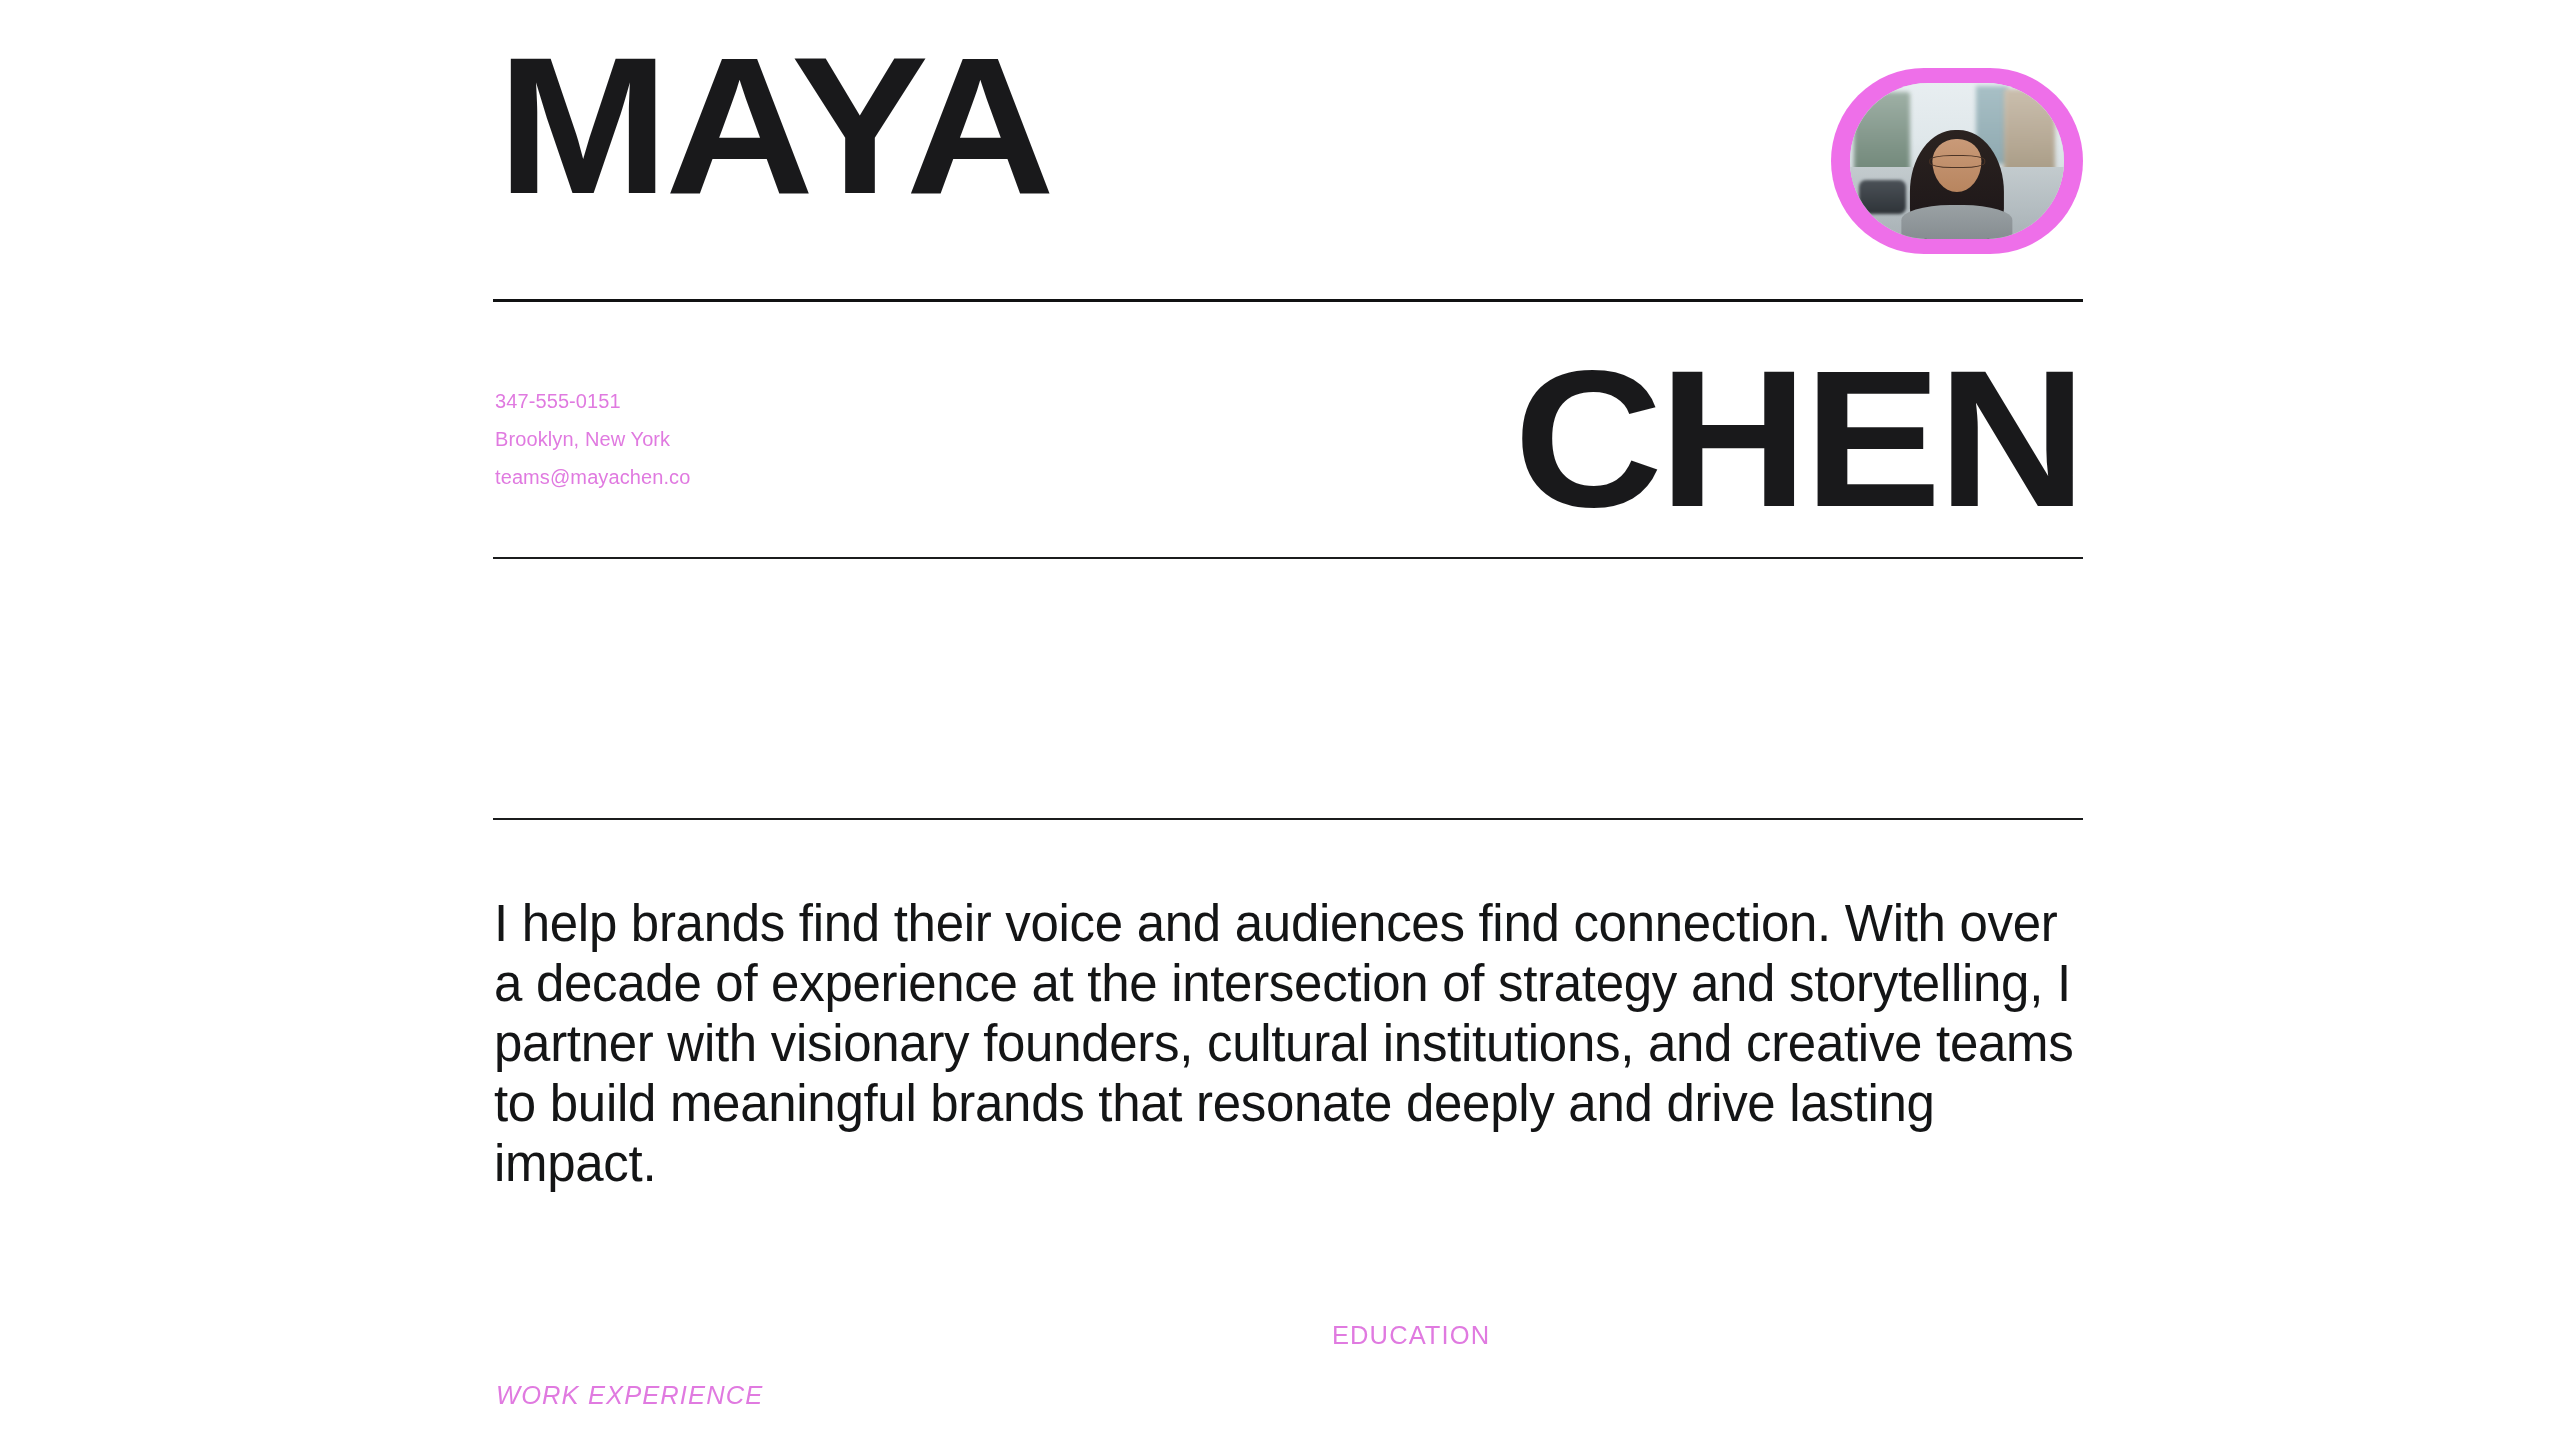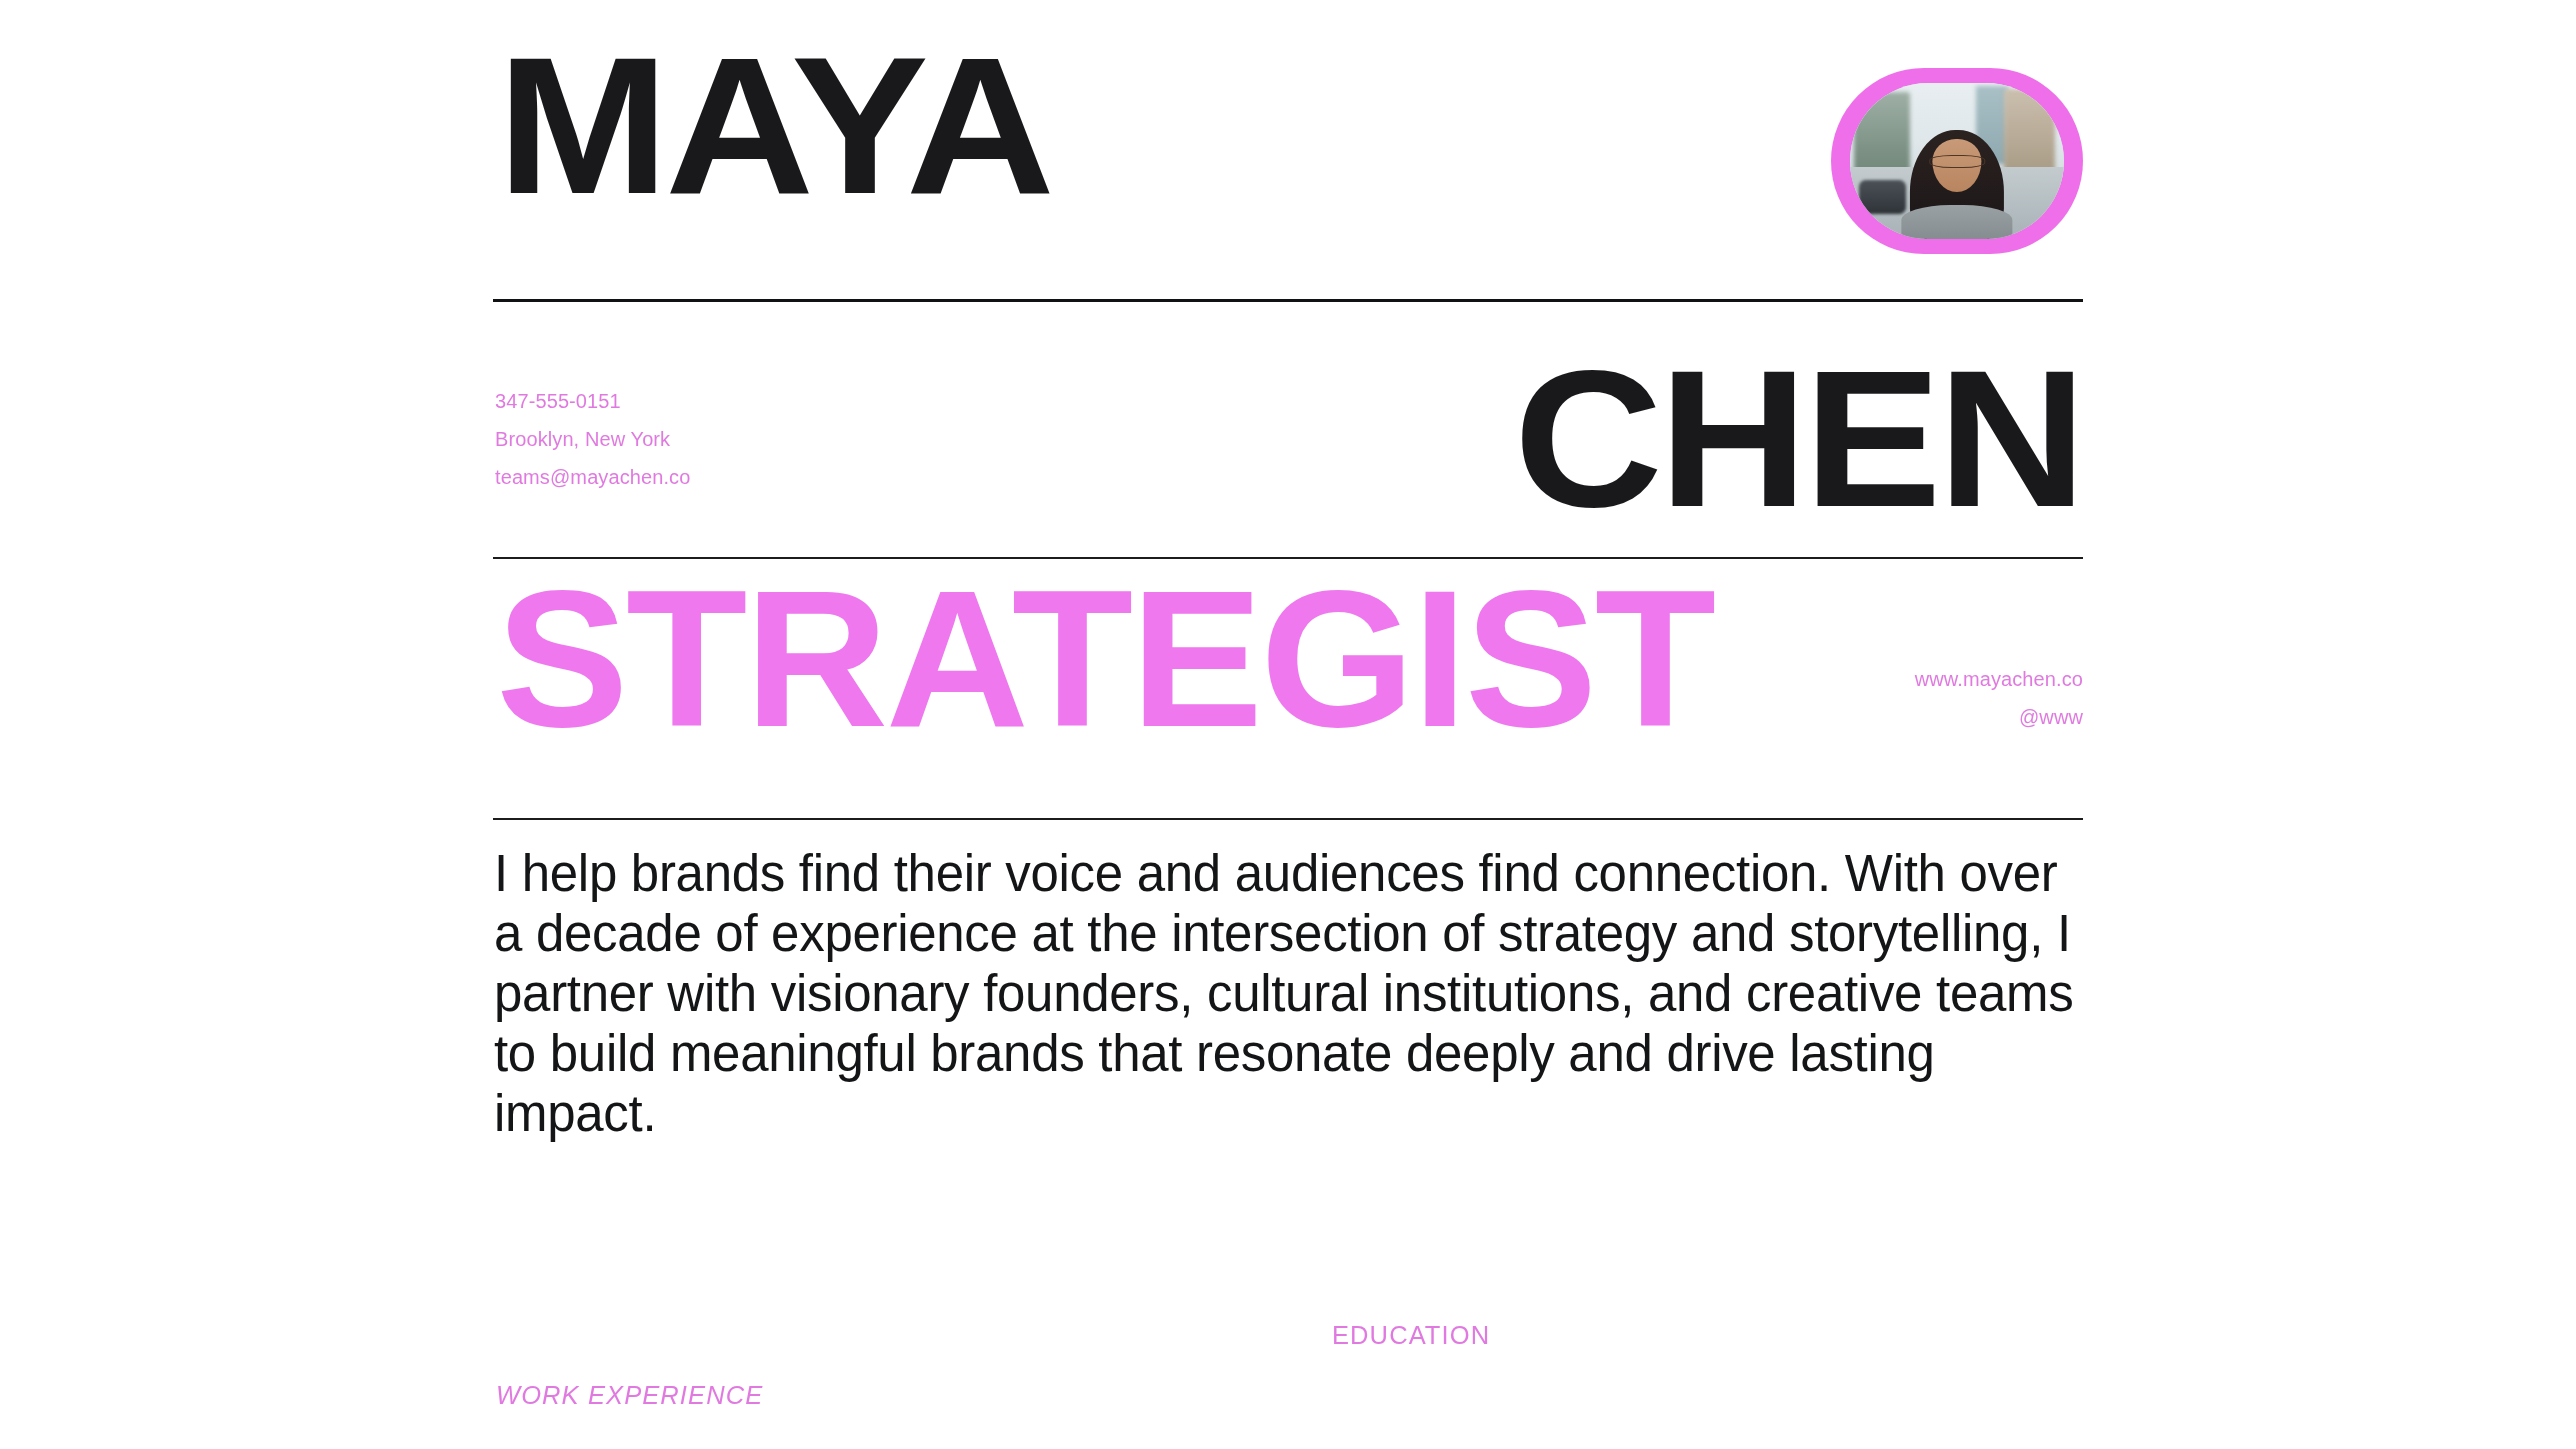--- a/index.html
+++ b/index.html
@@ -203,21 +203,21 @@
     line-height: 38px;
     color: #e07ae0;
     letter-spacing: 0.1px;
     white-space: nowrap;
   }
 
   
   .summary {
     position: absolute;
     left: 494px;
-    top: 844px;
+    top: 894px;
     width: 1603px;
     font-size: 51px;
     line-height: 60px;
     color: #141516;
     letter-spacing: -0.3px;
   }
 
   
   .section-label {
     position: absolute;
@@ -262,28 +262,20 @@
       <div class="contact-line">347-555-0151</div>
       <div class="contact-line">Brooklyn, New York</div>
       <div class="contact-line">teams@mayachen.co</div>
     </div>
 
     <div class="name-last">CHEN</div>
   </div>
 
   <div class="rule thin" style="top:557px"></div>
 
-  <div class="col row-role">
-    <div class="role">STRATEGIST</div>
-
-    <div class="links-block">
-      <div class="link-line">www.mayachen.co</div>
-      <div class="link-line">@www</div>
-    </div>
-  </div>
 
   <div class="rule thin" style="top:818px"></div>
 
   <div class="summary">I help brands find their voice and audiences find connection. With over a decade of experience at the intersection of strategy and storytelling, I partner with visionary founders, cultural institutions, and creative teams to build meaningful brands that resonate deeply and drive lasting impact.</div>
 
   <div class="section-label label-work">WORK EXPERIENCE</div>
 
   <div class="section-label label-edu">EDUCATION</div>
 
 </div>

